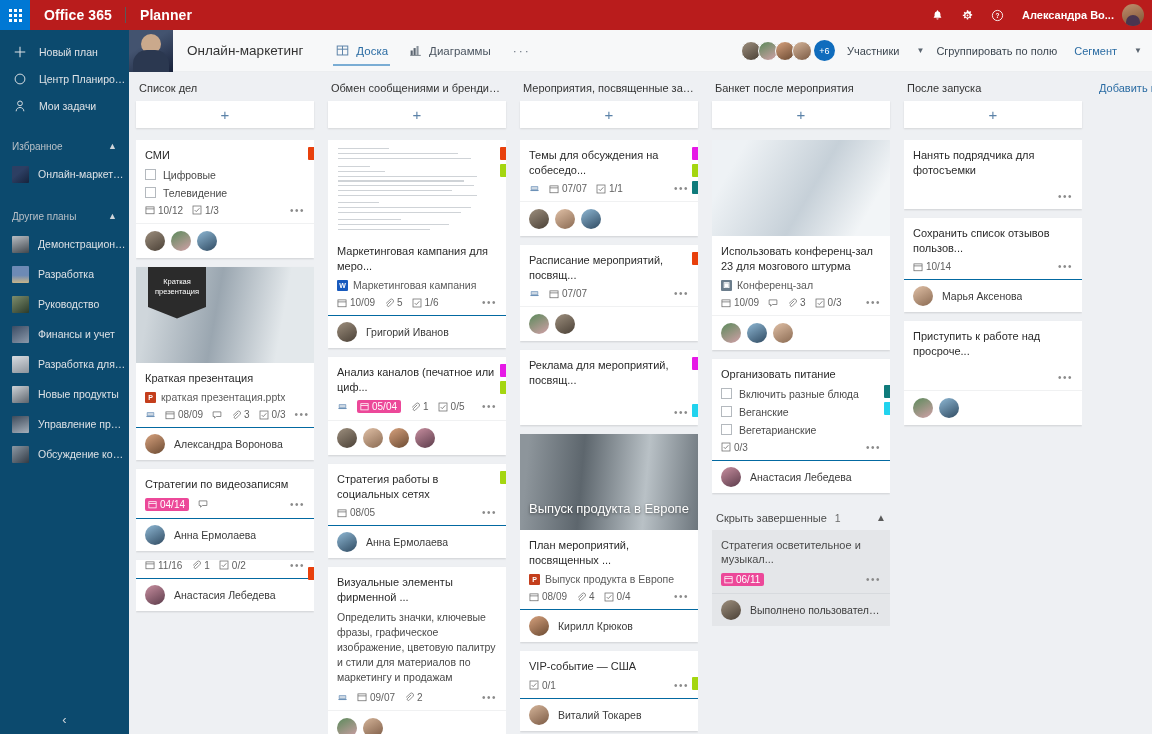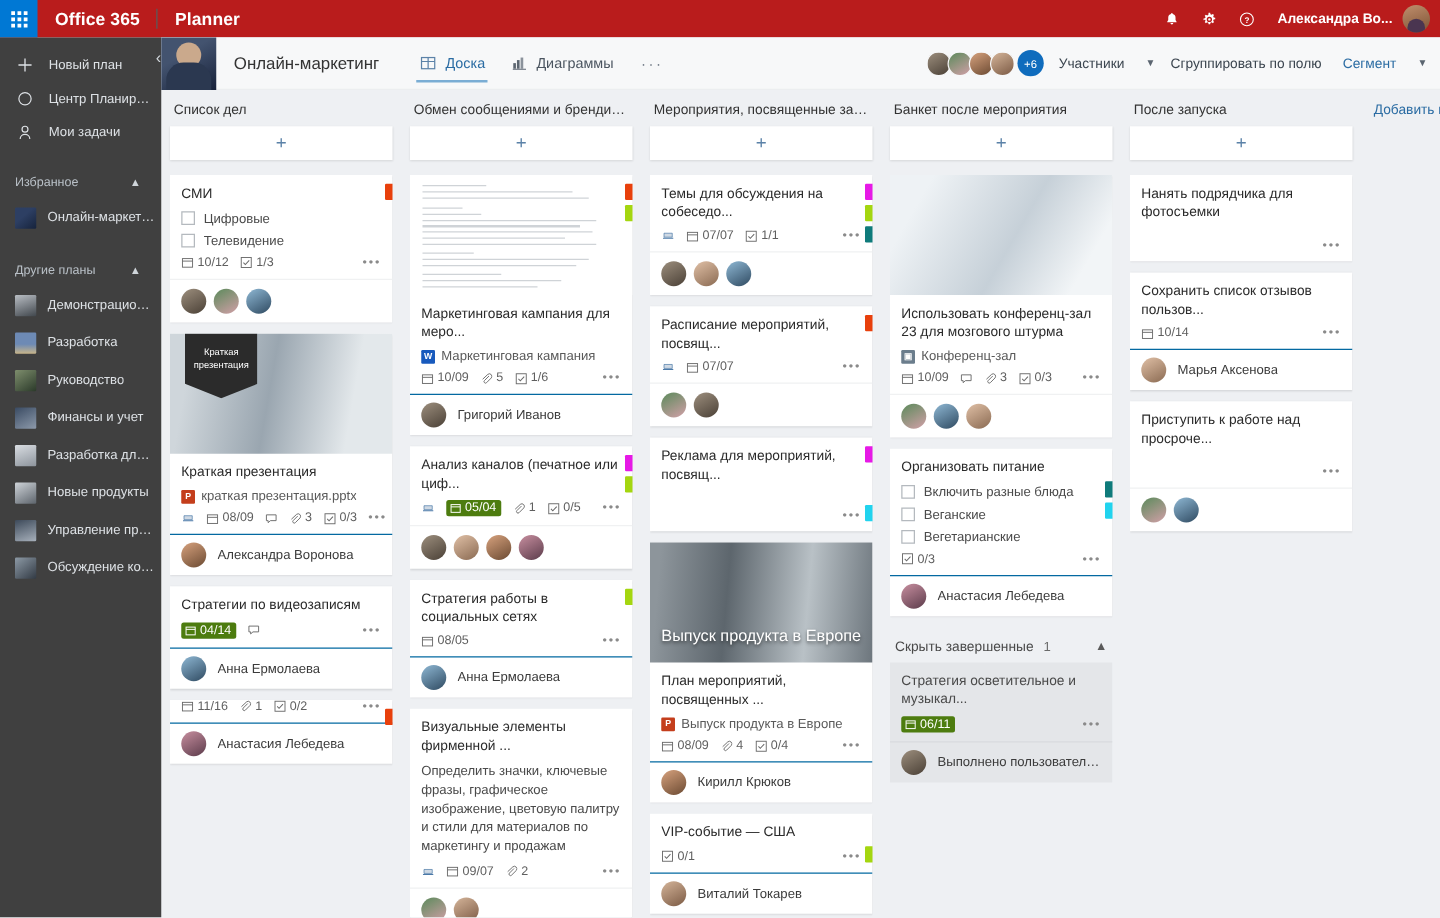--- a/index.html
+++ b/index.html
@@ -25,21 +25,21 @@
   .suite-ico { width:30px; height:30px; display:flex; align-items:center; justify-content:center; font-size:13px; color:#fff; }
   .suite-user { display:flex; align-items:center; padding:0 8px 0 10px; height:47px; font-size:11px; gap:8px; }
   .suite-user .nm { max-width:100px; white-space:nowrap; overflow:hidden; text-overflow:ellipsis; }
   .suite-av { width:22px; height:22px; border-radius:50%; background:linear-gradient(160deg,#c08f6e,#7d5233); flex:none; position:relative; overflow:hidden;}
   .suite-av::after{content:"";position:absolute;left:4px;top:11px;width:14px;height:14px;border-radius:50% 50% 0 0;background:#4a3550;}
 
   
   .main { flex:1; display:flex; min-height:0; }
 
   
-  .nav { width:129px; background:#404040; color:#d9dde1; flex:none; position:relative; display:flex; flex-direction:row;justify-content:flex-end; }
+  .nav { width:129px; background:#0c4a6e; color:#d9dde1; flex:none; position:relative; display:flex; flex-direction:column;justify-content:flex-end; }
   .nav-scroll { flex:1; overflow:hidden; padding-top:8px; }
   .nav-item { display:flex; align-items:center; height:27px; padding-left:12px; gap:11px; cursor:pointer; }
   .nav-item .lbl { font-size:10.5px; color:#dde1e5; white-space:nowrap; overflow:hidden; text-overflow:ellipsis; }
   .nav-ico { width:16px; height:16px; flex:none; display:flex; align-items:center; justify-content:center; color:#dde1e5; }
   .nav-section { display:flex; align-items:center; justify-content:space-between; padding:0 12px 0 12px; height:26px; margin-top:14px; }
   .nav-section .t { font-size:10px; color:#b9c0c7; }
   .chev { font-size:9px; color:#cfd5da; }
   .plan-item { display:flex; align-items:center; height:30px; padding-left:12px; gap:9px; cursor:pointer; }
   .plan-thumb { width:17px; height:17px; flex:none; border-radius:1px; background:#6b7682; background-size:cover; }
   .plan-item .lbl { font-size:10.5px; color:#dde1e5; white-space:nowrap; overflow:hidden; text-overflow:ellipsis; max-width:88px; }
@@ -97,21 +97,21 @@
   .attach { display:flex; align-items:center; gap:5px; margin-bottom:6px; color:#5a5a5a; font-size:10.5px; }
   .att-ico { width:11px; height:11px; flex:none; border-radius:1px; display:flex; align-items:center; justify-content:center; font-size:7px; color:#fff; font-weight:bold; }
   .att-ppt { background:#c43e1c; }
   .att-word { background:#185abd; }
   .att-img { background:#6b7d8c; }
   .att-txt { white-space:nowrap; overflow:hidden; text-overflow:ellipsis; }
   .card-desc { font-size:10.5px; color:#4a4a4a; line-height:1.42; margin-bottom:7px; }
   .meta { display:flex; align-items:center; gap:9px; padding:0 9px 7px 9px; color:#5f5f5f; font-size:10px; position:relative; }
   .meta .m { display:flex; align-items:center; gap:3px; }
   .meta .m svg { display:block; }
-  .due { background:#4d7c0f; color:#fff; padding:1px 4px 1px 3px; border-radius:2px; display:flex; align-items:center; gap:3px; font-size:10px; }
+  .due { background:#ec4899; color:#fff; padding:1px 4px 1px 3px; border-radius:2px; display:flex; align-items:center; gap:3px; font-size:10px; }
   .dots { margin-left:auto; color:#8a8a8a; letter-spacing:1.5px; font-size:10px; }
   .assignees { display:flex; align-items:center; gap:6px; padding:7px 9px; border-top:1px solid #f0f1f2; }
   .assignees .av { width:20px; height:20px; border-radius:50%; flex:none; background-size:cover; }
   .assignee-row { display:flex; align-items:center; gap:9px; padding:6px 9px; border-top:1px solid #0369a1; }
   .assignee-row .nm { font-size:10.5px; color:#3b3b3b; white-space:nowrap; overflow:hidden; text-overflow:ellipsis; }
   .labels { position:absolute; right:-1px; top:7px; display:flex; flex-direction:column; gap:4px; align-items:flex-end; z-index:3; }
   .labels i { width:7px; height:13px; display:block; border-radius:1px; }
 
   .img-caption { position:absolute; left:0; right:0; bottom:14px; text-align:center; color:#fff; font-size:13px; text-shadow:0 1px 3px rgba(0,0,0,.55); }
   .ribbon { position:absolute; left:12px; top:0; width:58px; height:52px; background:#2b2b2b; color:#fff; font-size:7.5px; text-align:center; padding-top:10px; line-height:1.4; clip-path: polygon(0 0,100% 0,100% 78%,50% 100%,0 78%); }

